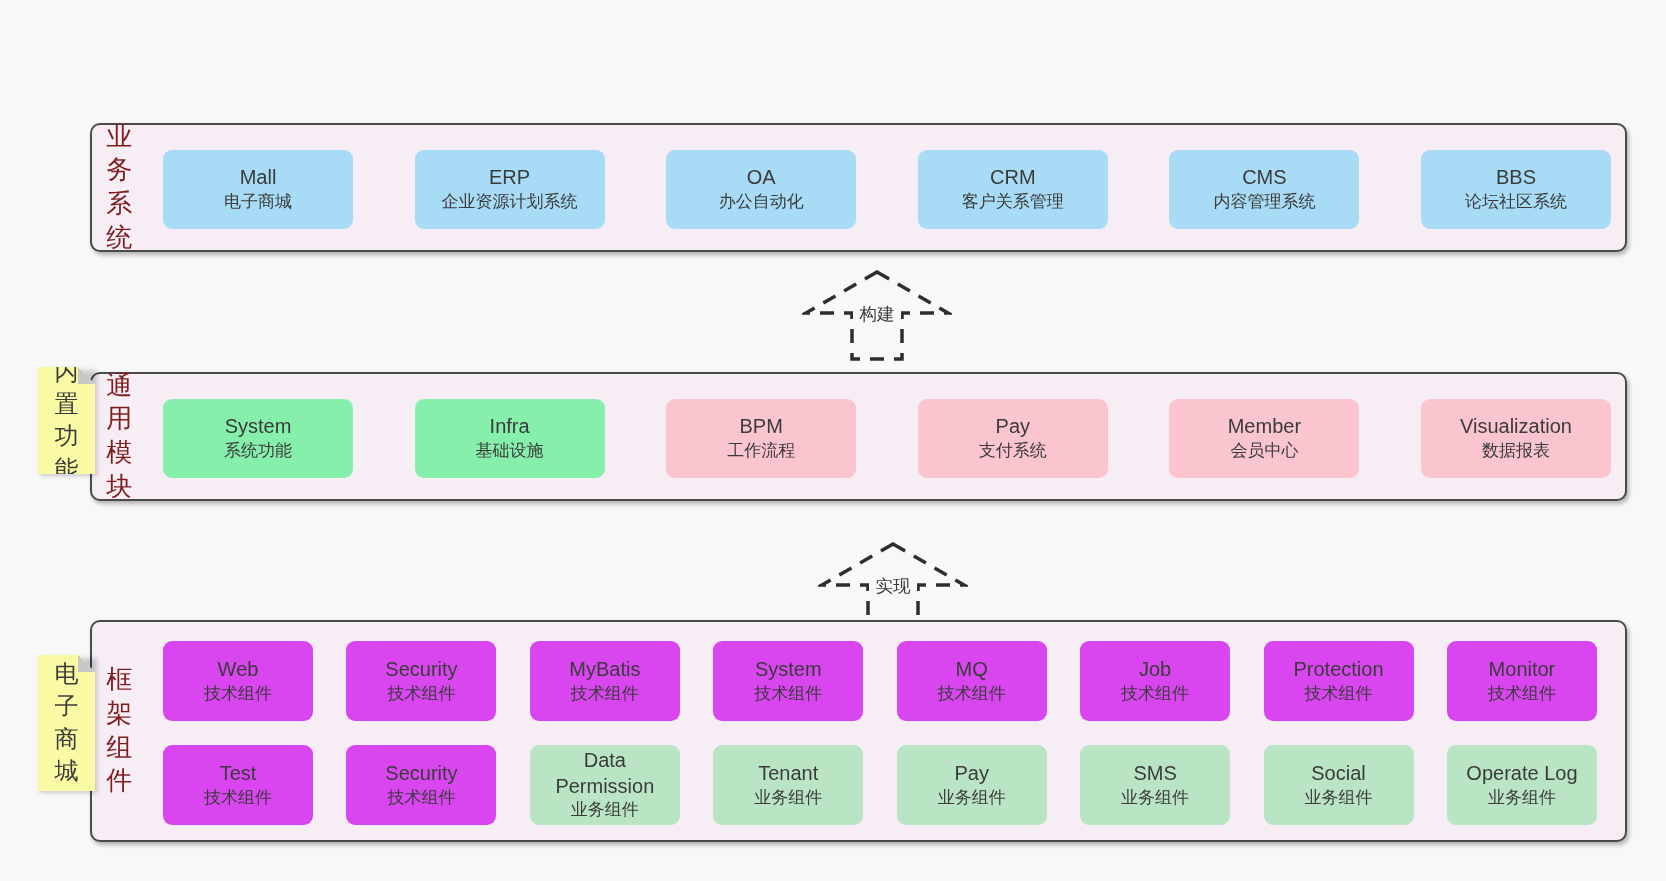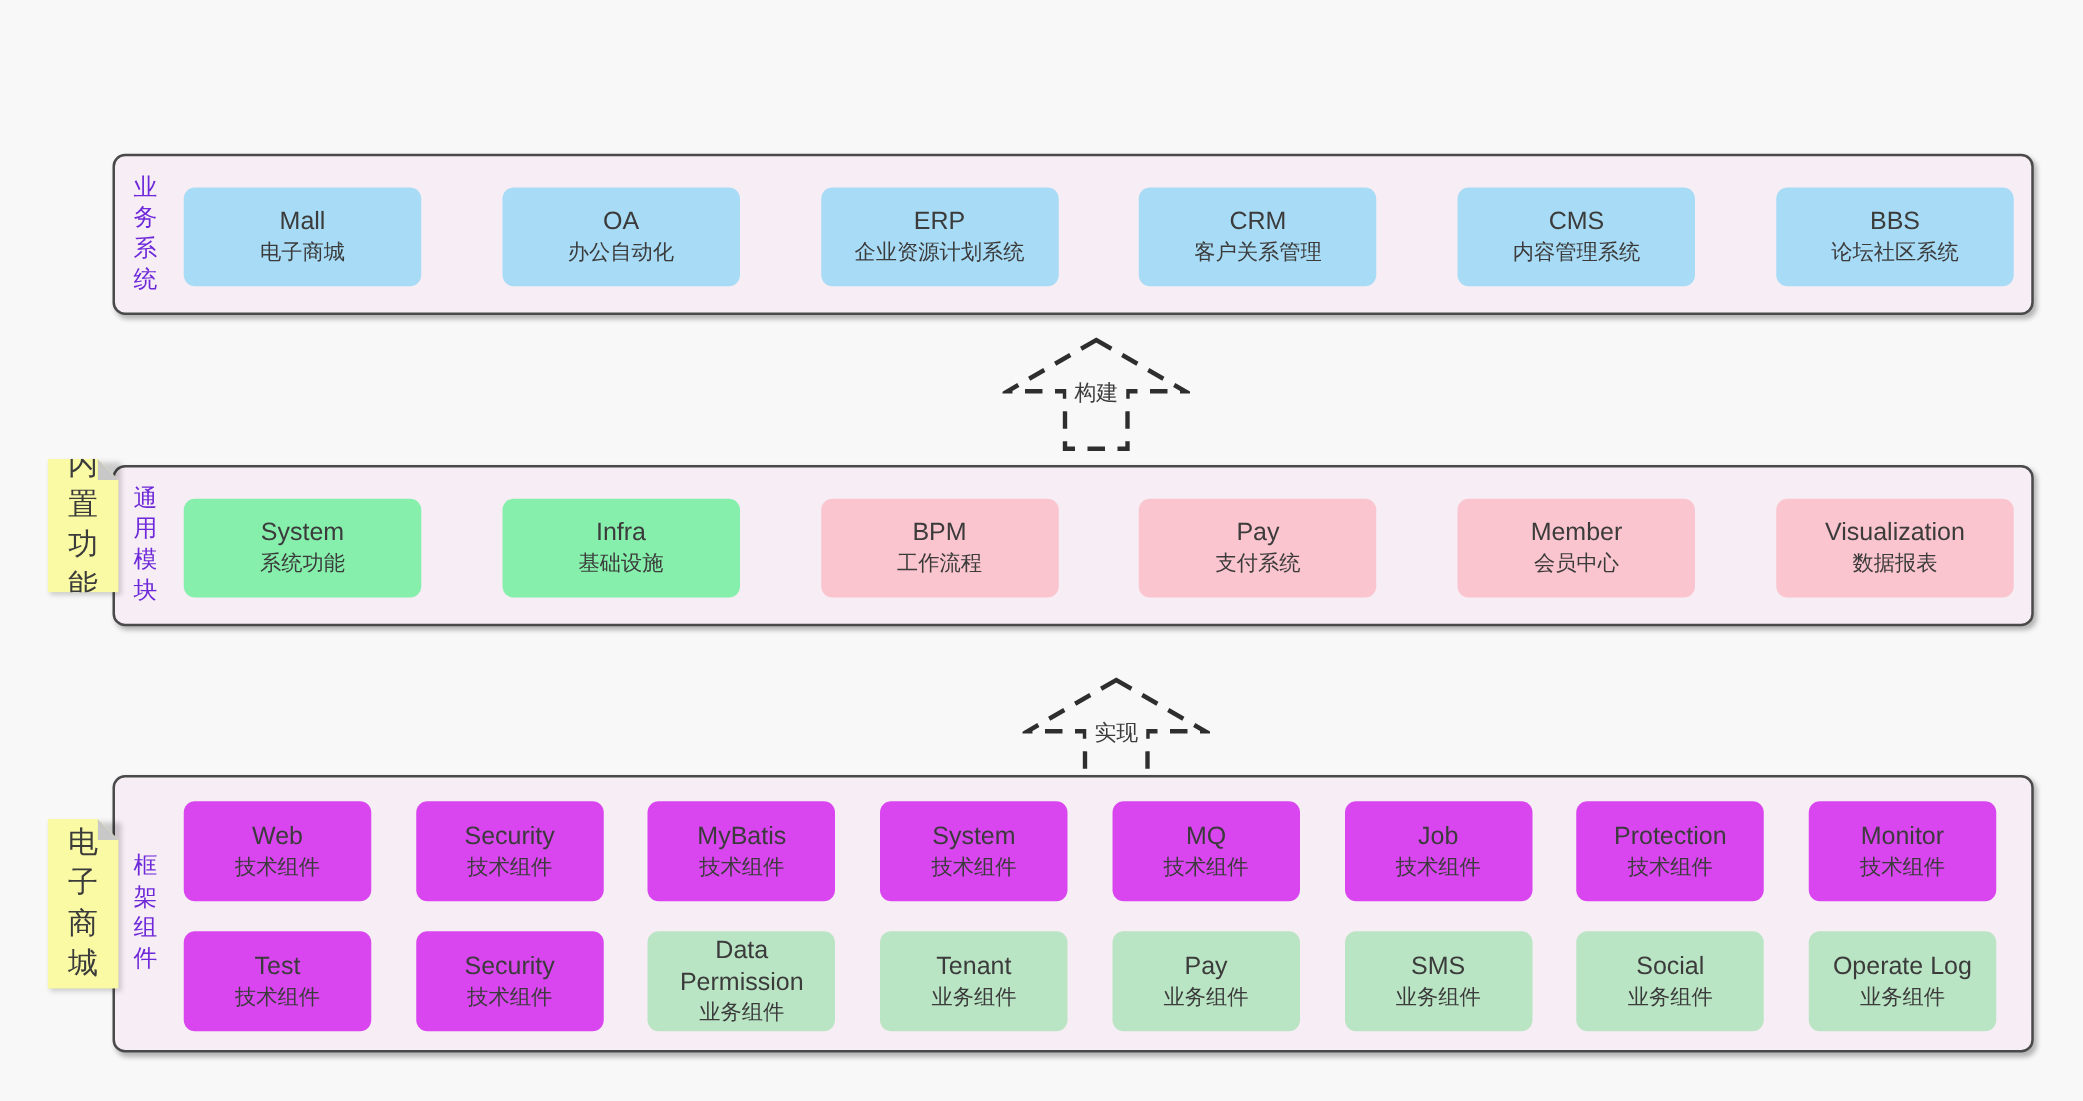--- a/index.html
+++ b/index.html
@@ -22,31 +22,32 @@
     border:2px solid #4a4a4a;
     border-radius:10px;
     box-shadow:2px 3px 4px rgba(0,0,0,0.28);
     box-sizing:border-box;
   }
   .band-label{
     position:absolute;
     left:13px;top:50%;
     transform:translateY(-50%);
     width:1.1em;
-    font-size:19px;line-height:1.3;
+    font-size:26px;line-height:1.3;
     word-break:break-all;
     overflow-wrap:anywhere;
-    color:#6d28d9;
-    text-align:right;
+    color:#7f1d1d;
+    text-align:center;
   }
   .box-row{
     position:absolute;
     display:flex;
     justify-content:space-between;
     align-items:flex-end;
+    margin-left:16px;
   }
   
   .box{
     border-radius:9px;
     display:flex;
     flex-direction:column;
     justify-content:center;
     align-items:center;
     text-align:center;
     box-sizing:border-box;
@@ -109,26 +110,26 @@
 <div class="page">
 
   <section class="band" style="top:123px;height:129px;">
     <div class="band-label">业务系统</div>
     <div class="box-row" style="left:55px;right:14px;top:25px;height:79px;">
         <div class="box box-wide c-blue">
           <div class="box-title">Mall</div>
           <div class="box-subtitle">电子商城</div>
         </div>
         <div class="box box-wide c-blue">
+          <div class="box-title">ERP</div>
+          <div class="box-subtitle">企业资源计划系统</div>
+        </div>
+        <div class="box box-wide c-blue">
           <div class="box-title">OA</div>
           <div class="box-subtitle">办公自动化</div>
-        </div>
-        <div class="box box-wide c-blue">
-          <div class="box-title">ERP</div>
-          <div class="box-subtitle">企业资源计划系统</div>
         </div>
         <div class="box box-wide c-blue">
           <div class="box-title">CRM</div>
           <div class="box-subtitle">客户关系管理</div>
         </div>
         <div class="box box-wide c-blue">
           <div class="box-title">CMS</div>
           <div class="box-subtitle">内容管理系统</div>
         </div>
         <div class="box box-wide c-blue">

